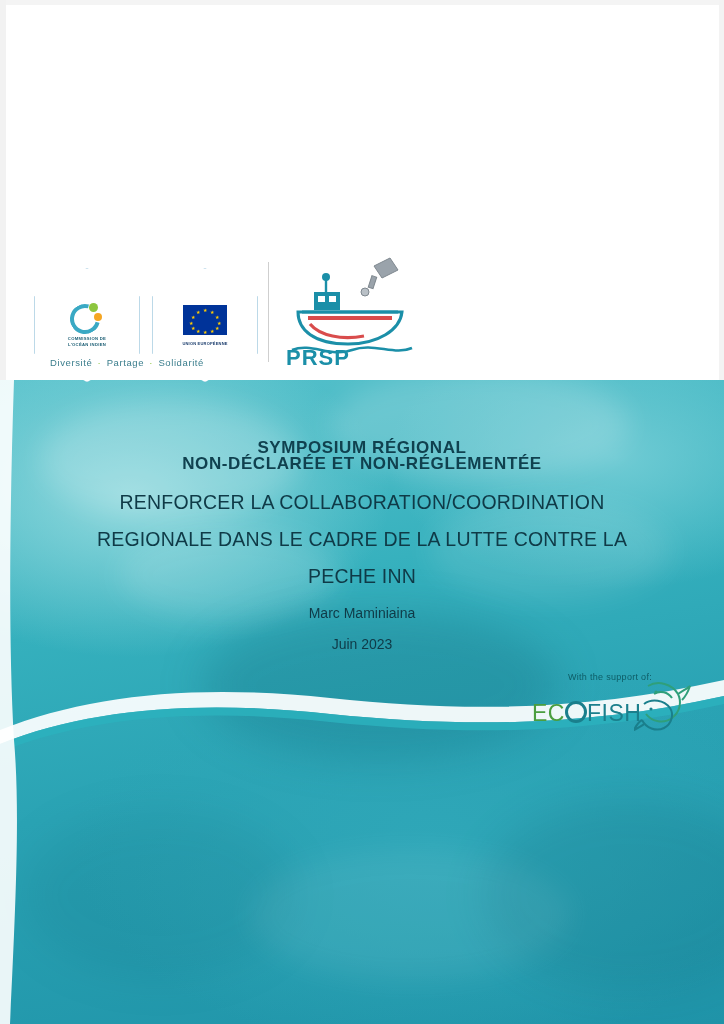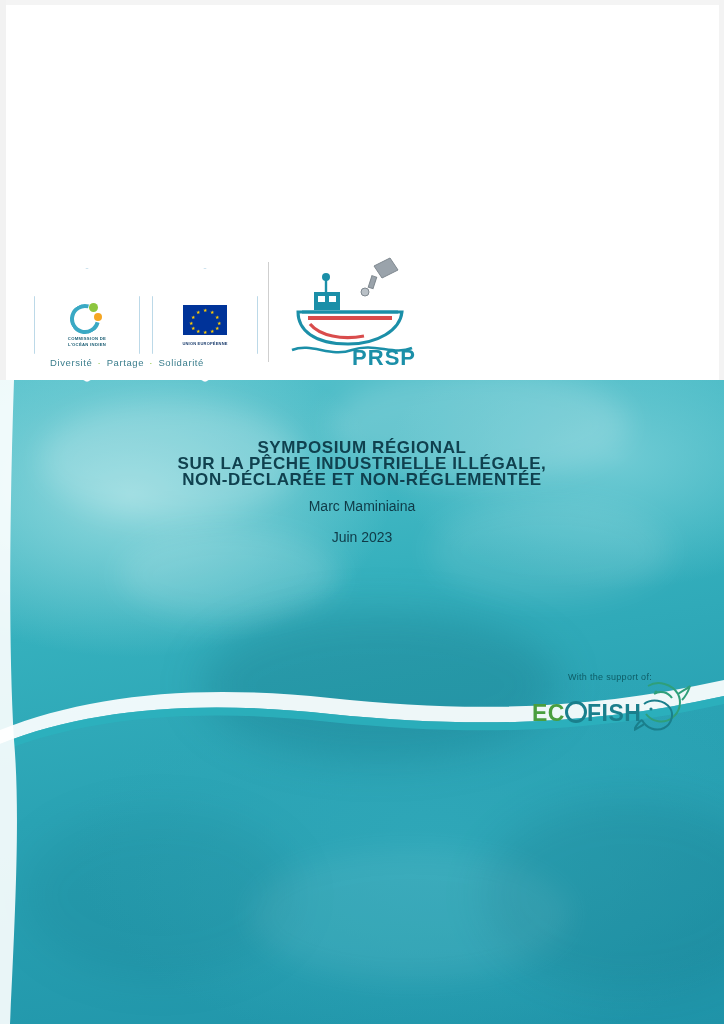--- a/index.html
+++ b/index.html
@@ -161,21 +161,21 @@
     left: 286px;
     top: 252px;
     width: 130px;
     height: 118px;
   }
   .prsp-label {
     position: absolute;
     left: 286px;
     top: 345px;
     width: 130px;
-    text-align: right;
+    text-align: left;
     font-size: 22px;
     font-weight: bold;
     color: #1b8fa8;
     letter-spacing: 1px;
   }
 
   
   .ocean {
     position: absolute;
     left: 0;
@@ -268,21 +268,21 @@
   .ecofish-logo {
     position: relative;
     width: 160px;
     height: 52px;
   }
   .ecofish-word {
     position: absolute;
     left: 2px;
     top: 14px;
     font-size: 23px;
-    font-weight: bold;
+    font-weight: normal;
     letter-spacing: 0.5px;
   }
   .ec { color: #4a9e3f; }
   .o-circ {
     display: inline-block;
     width: 16px; height: 16px;
     border: 3.2px solid #1a7f8c;
     border-radius: 50%;
     vertical-align: -2px;
   }
@@ -384,23 +384,27 @@
 
     <path d="M12,60 C12,78 28,92 62,92 C92,92 114,78 116,60 Z" fill="none" stroke="#1b8fa8" stroke-width="3"></path>
     <path d="M24,72 C34,84 56,88 78,84" stroke="#d94c4c" stroke-width="3.2" fill="none"></path>
 
     <path d="M6,98 C26,90 44,106 66,98 C88,90 108,104 126,96" stroke="#1b8fa8" stroke-width="2.6" fill="none"></path>
   </svg>
   <div class="prsp-label">PRSP</div>
 
   <div class="title-block">
     <div class="sym-line">SYMPOSIUM RÉGIONAL</div>
-    <div class="sym-line">SUR LA PÊCHE INDUSTRIELLE ILLÉGALE,</div>
     <div class="sym-line">NON-DÉCLARÉE ET NON-RÉGLEMENTÉE</div>
 
+    <div class="main-title">
+      <div>RENFORCER LA COLLABORATION/COORDINATION</div>
+      <div>REGIONALE DANS LE CADRE DE LA LUTTE CONTRE LA</div>
+      <div>PECHE INN</div>
+    </div>
 
     <div class="author">Marc Maminiaina</div>
     <div class="date">Juin 2023</div>
   </div>
 
   <div class="support-wrap">
     <div class="support-text">With the support of:</div>
     <div class="ecofish-logo">
       <div class="ecofish-word">
         <span class="ec">EC</span><span class="o-circ"></span><span class="fish-w">FISH</span>

